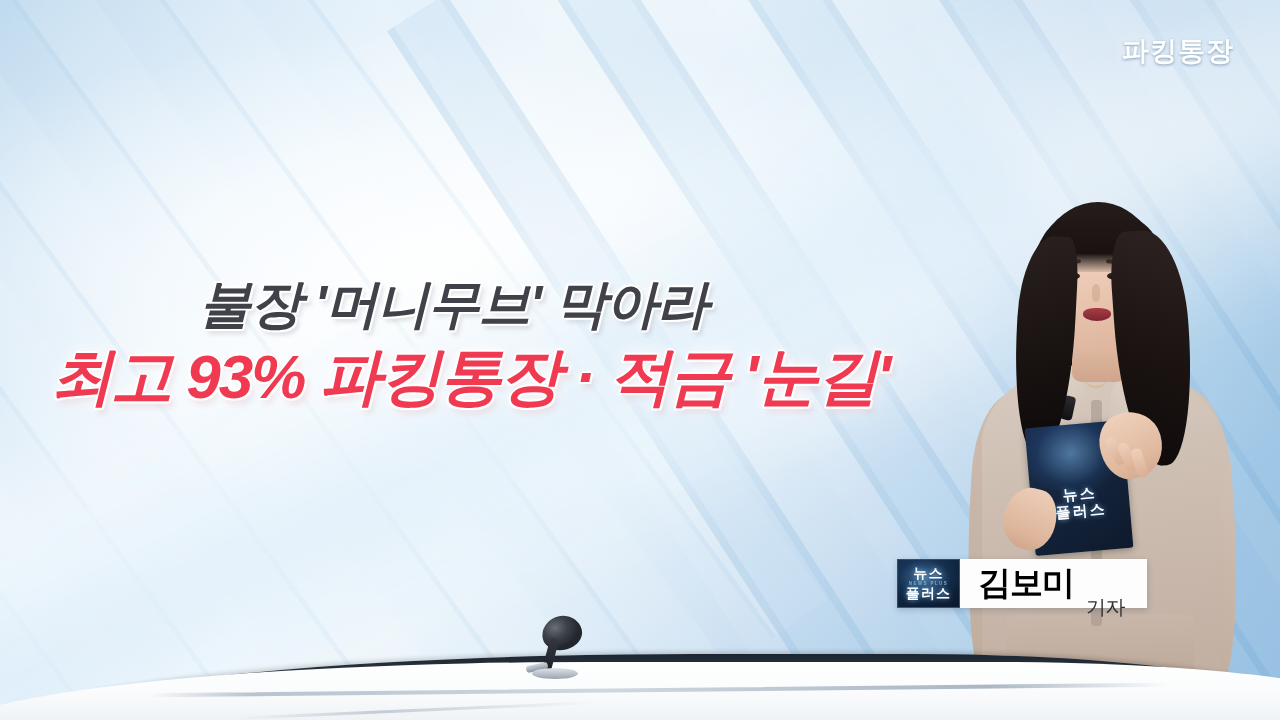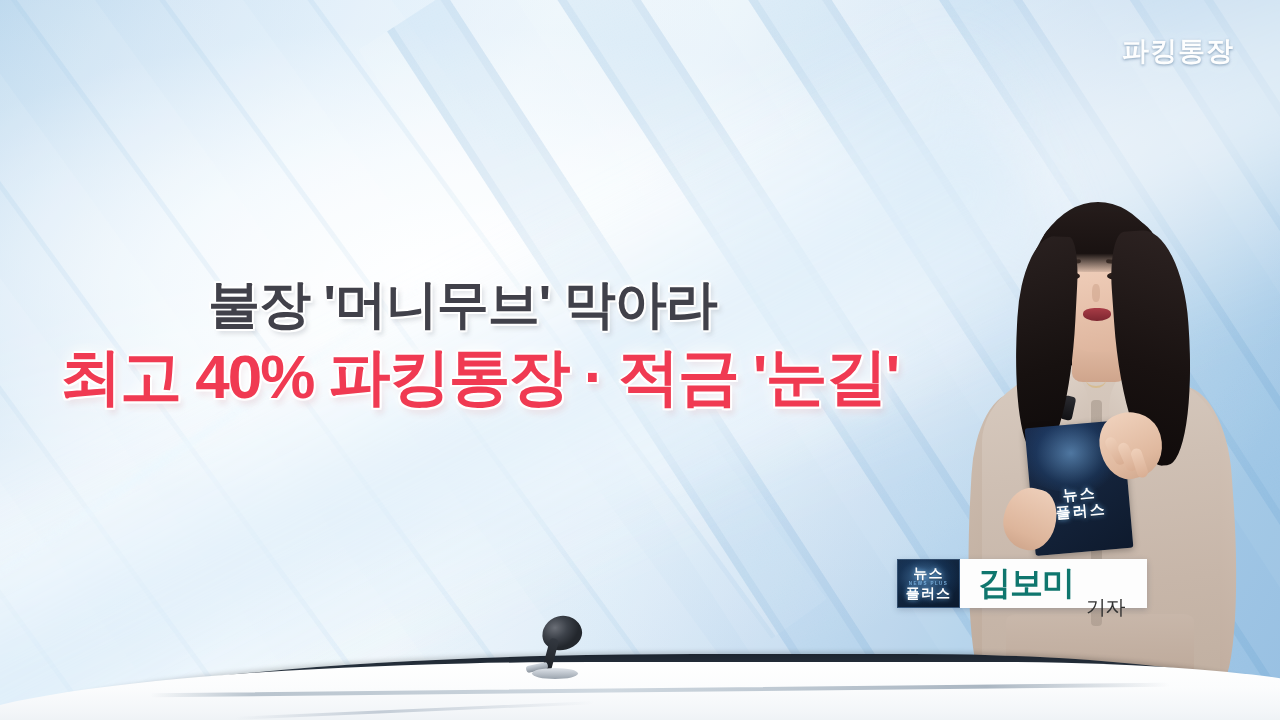--- a/index.html
+++ b/index.html
@@ -279,21 +279,21 @@
 
   
   .channel-logo {
     position:absolute; right:46px; top:33px;
     color:#ffffff; font-size:27px; font-weight:bold; letter-spacing:1px;
     text-shadow:0 1px 3px rgba(40,80,120,0.55), 0 0 10px rgba(255,255,255,0.35);
     opacity:0.96;
   }
 
   
-  .headline { position:absolute; left:12px; top:276px; width:960px; }
+  .headline { position:absolute; left:3px; top:276px; width:960px;font-style:italic; }
 
   .hl-line1 {
     font-size:52px; font-weight:bold; color:#41414a; letter-spacing:-1px;
     padding-left:196px; line-height:1.08;
     text-shadow:
       2px 0 0 rgba(255,255,255,.92), -2px 0 0 rgba(255,255,255,.92),
       0 2px 0 rgba(255,255,255,.92), 0 -2px 0 rgba(255,255,255,.92),
       2px 2px 0 rgba(255,255,255,.8), -2px -2px 0 rgba(255,255,255,.8),
       0 0 12px rgba(255,255,255,.95),
       3px 4px 5px rgba(90,100,115,.30);
@@ -339,21 +339,21 @@
     position:relative; color:#7fb6e4; font-size:4.5px; font-weight:bold;
     letter-spacing:1.4px; margin:1px 0 0 0; line-height:1;
     opacity:0.9;
   }
   .lt-name-plate {
     background:#fdfdfd;
     display:flex; align-items:baseline; gap:12px;
     padding:0 22px 0 18px;
   }
   .lt-name {
-    font-size:33px; font-weight:bold; color:#0f766e; letter-spacing:-1px;
+    font-size:33px; font-weight:bold; color:#000000; letter-spacing:-1px;
     align-self:center;
   }
   .lt-role {
     font-size:20px; font-weight:normal; color:#303030; letter-spacing:-0.5px;
     align-self:center;
     margin-top:48px;
   }
 </style>
 </head>
 <body>
@@ -419,21 +419,21 @@
       <div class="mic-neck"></div>
       <div class="mic-clip"></div>
       <div class="mic-base"></div>
     </div>
   </div>
 
   <div class="channel-logo">파킹통장</div>
 
   <div class="headline">
     <div class="hl-line1">불장 '머니무브' 막아라</div>
-    <div class="hl-line2">최고 40% 파킹통장 · 적금 '눈길'</div>
+    <div class="hl-line2">최고 93% 파킹통장 · 적금 '눈길'</div>
   </div>
 
   <div class="lower-third">
     <div class="lt-badge">
       <div class="lt-badge-row">뉴스</div>
       <div class="lt-badge-sub">NEWS PLUS</div>
       <div class="lt-badge-row">플러스</div>
     </div>
     <div class="lt-name-plate">
       <span class="lt-name">김보미</span>

